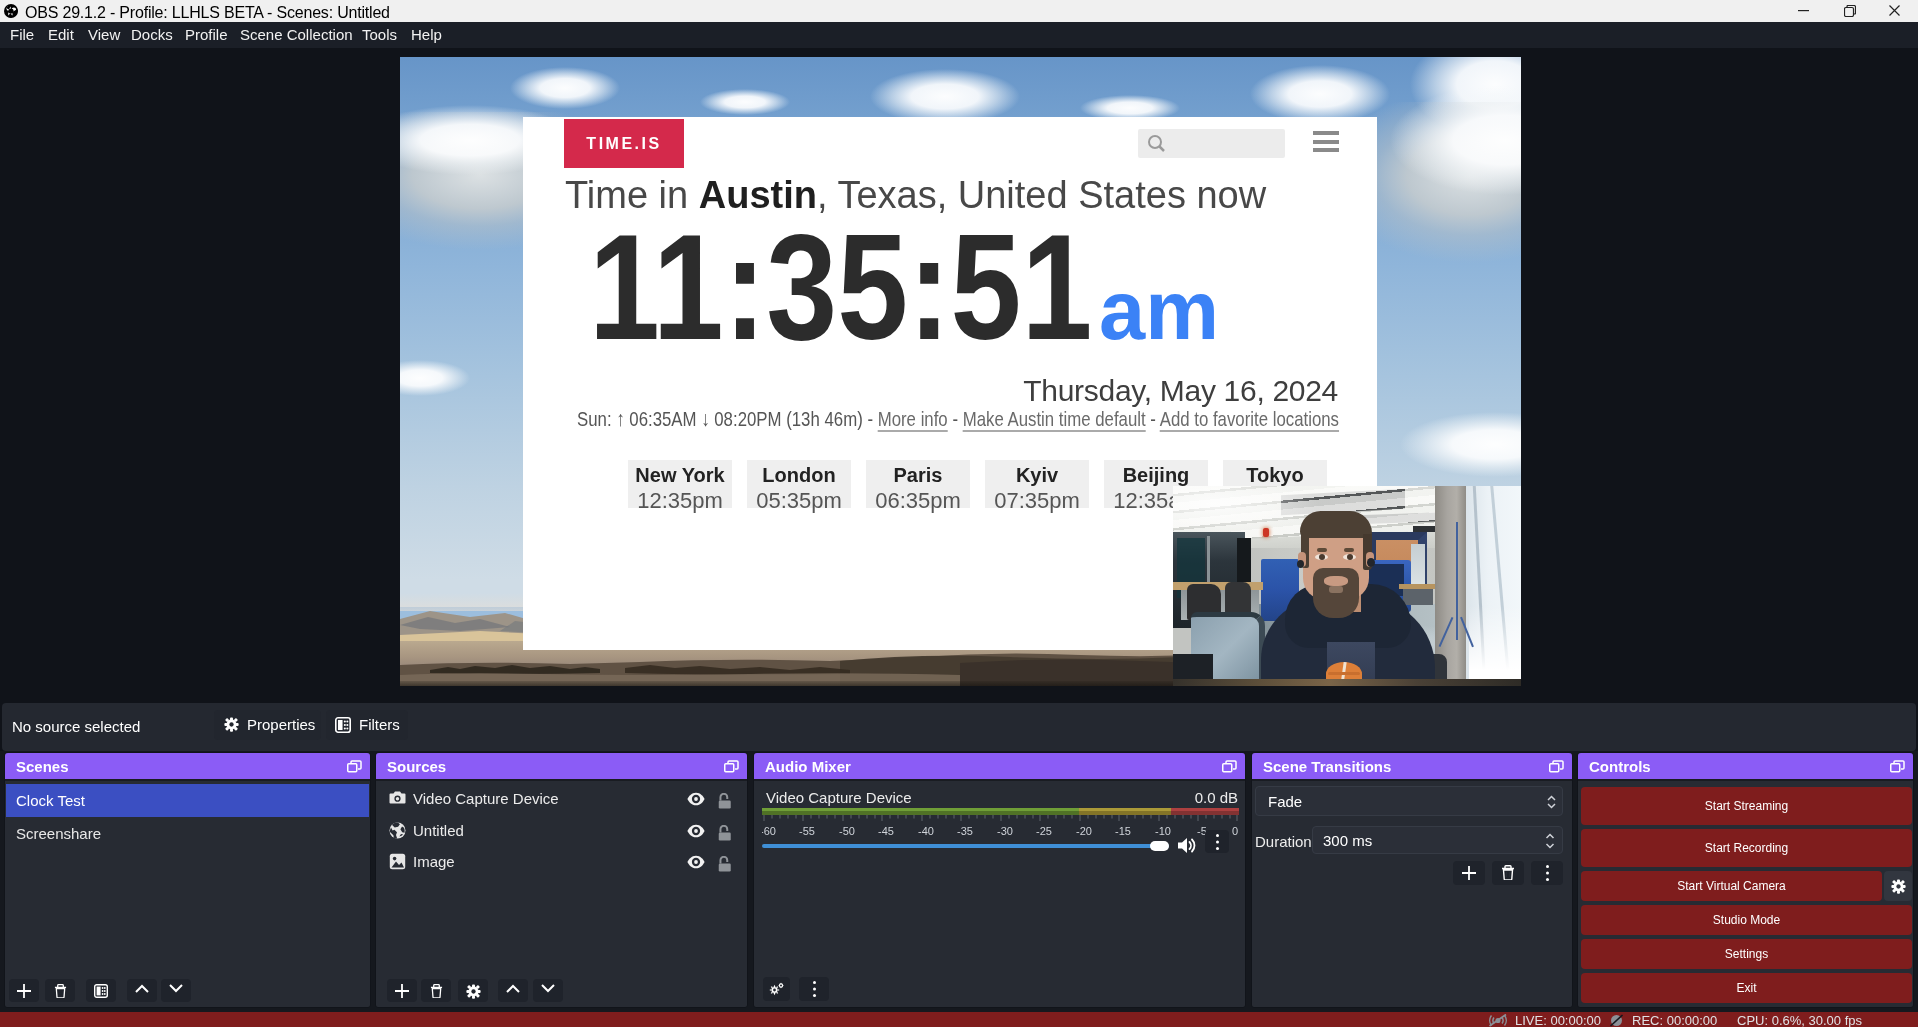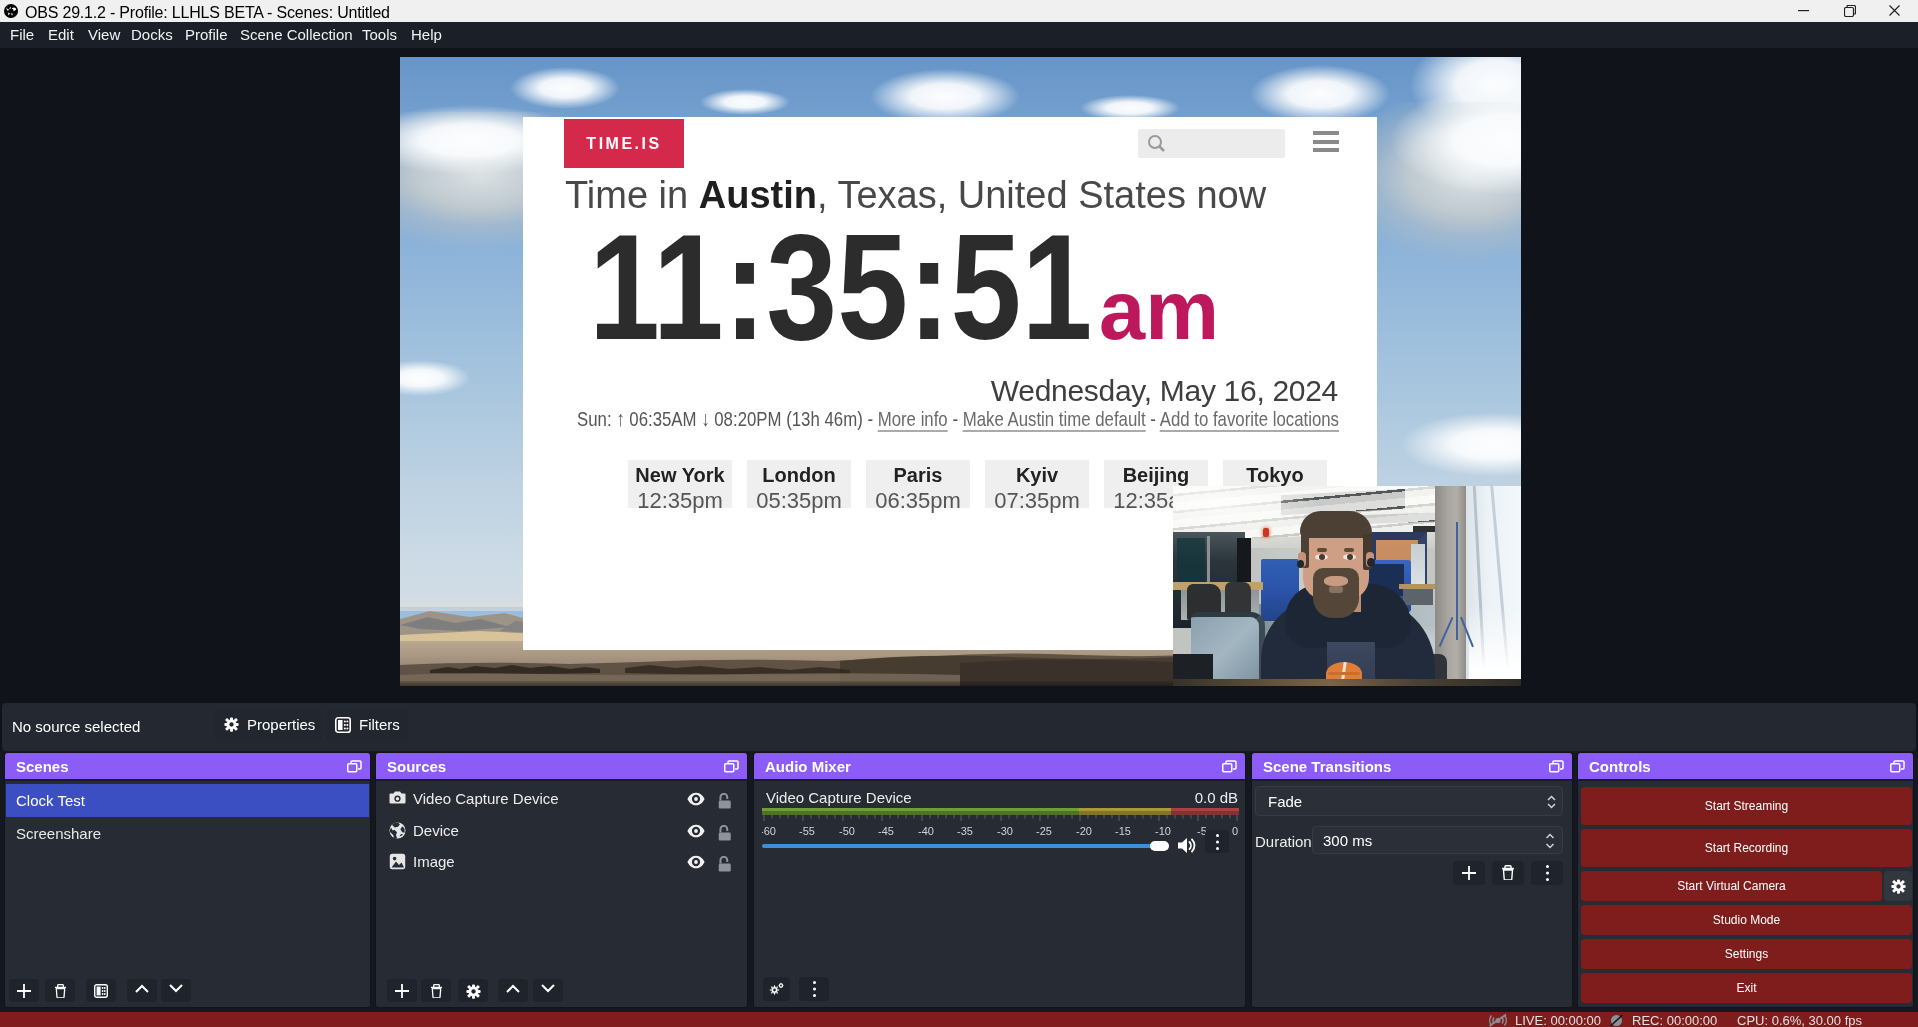--- a/index.html
+++ b/index.html
@@ -123,22 +123,22 @@
             <path d="M12.5 12.5 L17 17" stroke="#9a9a9a" stroke-width="2.5"></path>
           </svg>
       </div>
       <div class="abs" style="left:790px;top:14px;width:26px;height:23px">
         <div style="height:4px;background:#8a8a8a;margin-bottom:4.5px"></div>
         <div style="height:4px;background:#8a8a8a;margin-bottom:4.5px"></div>
         <div style="height:4px;background:#8a8a8a"></div>
       </div>
       <div class="abs" style="left:42px;top:57px;font-size:38px;color:#484848;white-space:nowrap">Time in <b style="color:#1f1f1f">Austin</b>, Texas, United States now</div>
       <div class="abs" id="clock" style="left:65.8px;top:94.8px;font-size:150px;font-weight:bold;color:#2c2c2c;line-height:1;transform:scaleX(0.85);transform-origin:left top">11:35:51</div>
-      <div class="abs" style="left:576px;top:151.7px;font-size:83px;font-weight:bold;color:#be185d;line-height:1">am</div>
-      <div class="abs" style="left:0;top:257px;width:815px;font-size:30px;letter-spacing:-0.3px;color:#3e3e3e;text-align:right">Wednesday, May 16, 2024</div>
+      <div class="abs" style="left:576px;top:151.7px;font-size:83px;font-weight:bold;color:#3b82f6;line-height:1">am</div>
+      <div class="abs" style="left:0;top:257px;width:815px;font-size:30px;letter-spacing:-0.3px;color:#3e3e3e;text-align:right">Thursday, May 16, 2024</div>
       <div class="abs" style="left:54px;top:290px;font-size:21px;color:#555;white-space:nowrap;transform:scaleX(0.8);transform-origin:left top">Sun: ↑ 06:35AM ↓ 08:20PM (13h 46m) - <span class="lnk">More info</span> - <span class="lnk">Make Austin time default</span> - <span class="lnk">Add to favorite locations</span></div>
       <div class="citybox" style="left:105px">
           <div class="cn">New York</div>
           <div class="ct">12:35pm</div>
         </div>
       <div class="citybox" style="left:224px">
           <div class="cn">London</div>
           <div class="ct">05:35pm</div>
         </div>
       <div class="citybox" style="left:343px">
@@ -341,21 +341,21 @@
       <svg class="lockic" viewBox="0 0 13 16">
           <path d="M2.2 7.5 V4.2 a3.4 3.4 0 0 1 6.8 0 V6" fill="none" stroke="#8f9398" stroke-width="2"></path>
           <rect x="0.5" y="7.5" width="12" height="8" rx="1.2" fill="#8f9398"></rect>
         </svg>
     </div>
     <div class="srcrow" style="top:63px">
       <svg class="sic" viewBox="0 0 17 17">
           <circle cx="8.5" cy="8.5" r="8" fill="#e6e6e6"></circle>
           <path d="M8.5 0.5 a8 8 0 0 0 -5.6 2.3 l2.8 2.6 3.4 -0.6 1.8 -2.5 a8 8 0 0 0 -2.4 -1.8 z M2 5.5 a8 8 0 0 0 -1 4.5 l3.4 3.2 0.4 2.5 a8 8 0 0 0 3.4 0.8 l-1.2 -3.5 1 -2.8 -2.6 -2.4 -1.8 0.6 z M13 4.5 l-1.6 2.8 1.8 3 2.4 0.5 a8 8 0 0 0 -0.6 -5 z M12 12 l-1.6 2.6 a8 8 0 0 0 3.8 -2.2 z" fill="#272b33"></path>
         </svg>
-      <span class="stxt">Device</span>
+      <span class="stxt">Untitled</span>
       <svg class="eyeic" viewBox="0 0 20 15">
           <path d="M10 0.5 C5 0.5 1.8 4.5 0.5 7.5 C1.8 10.5 5 14.5 10 14.5 C15 14.5 18.2 10.5 19.5 7.5 C18.2 4.5 15 0.5 10 0.5 Z" fill="#f2f2f2"></path>
           <circle cx="10" cy="7.5" r="4.6" fill="#272b33"></circle>
           <circle cx="10" cy="7.5" r="2.1" fill="#f2f2f2"></circle>
         </svg>
       <svg class="lockic" viewBox="0 0 13 16">
           <path d="M2.2 7.5 V4.2 a3.4 3.4 0 0 1 6.8 0 V6" fill="none" stroke="#8f9398" stroke-width="2"></path>
           <rect x="0.5" y="7.5" width="12" height="8" rx="1.2" fill="#8f9398"></rect>
         </svg>
     </div>

